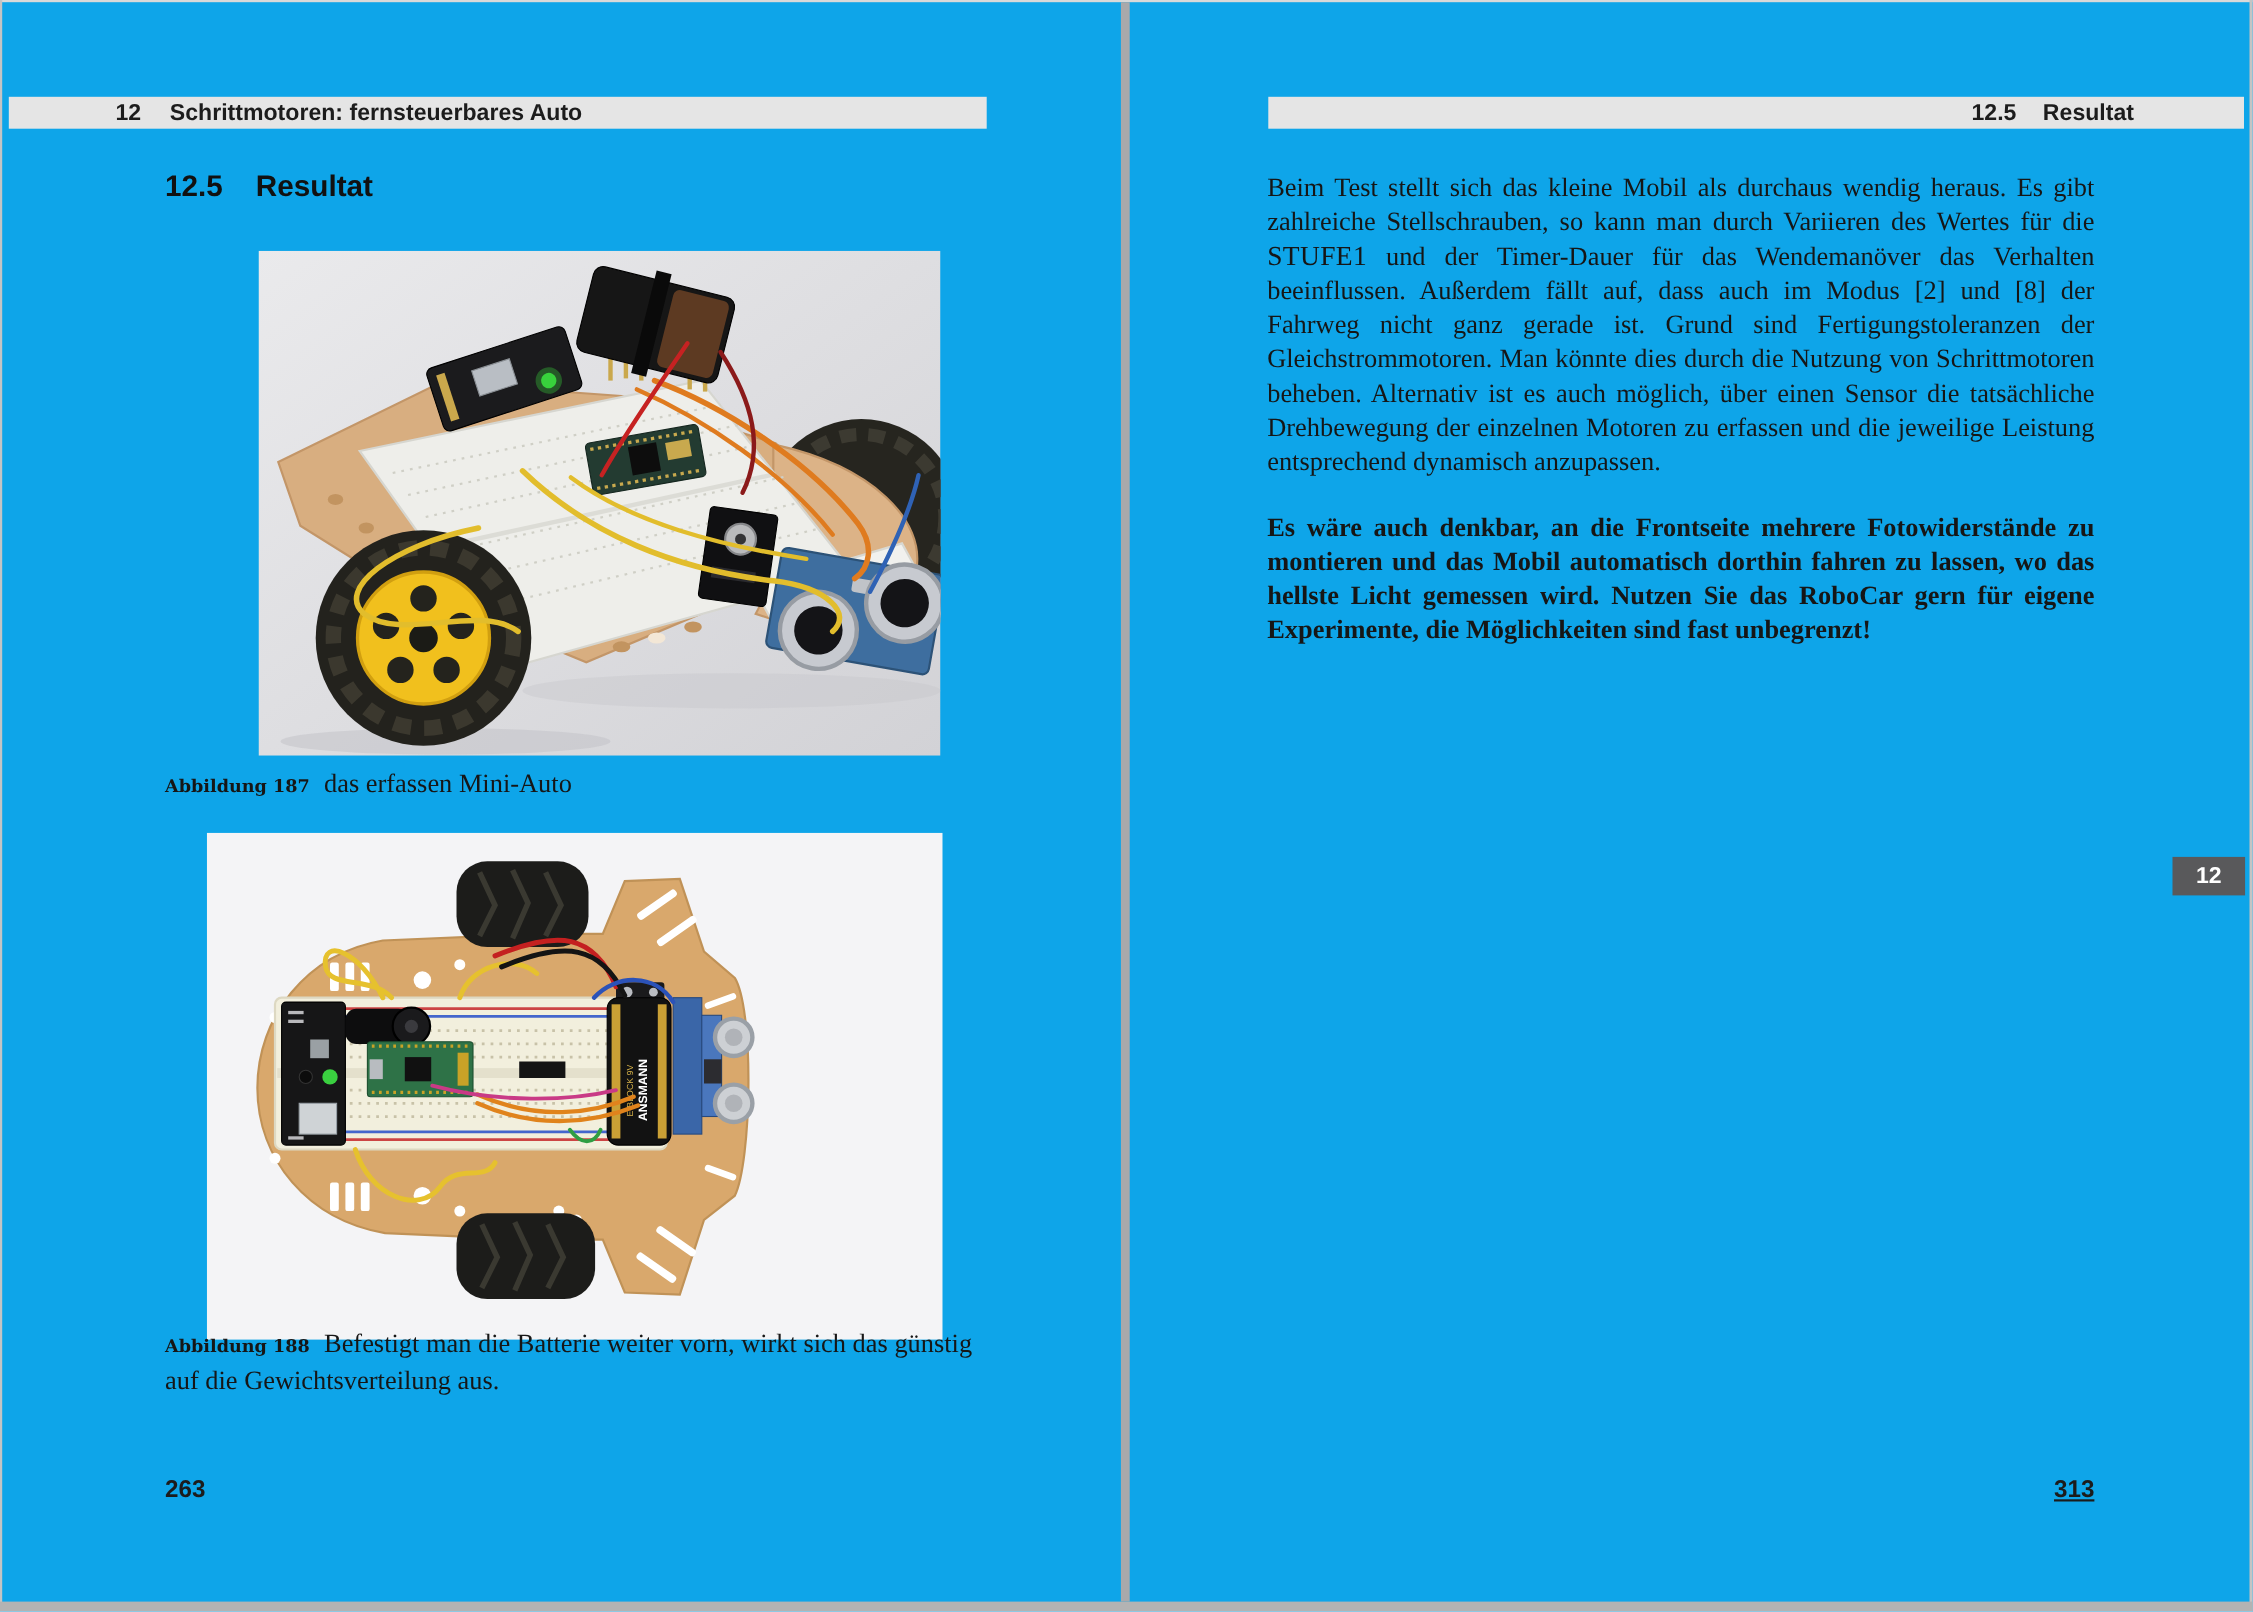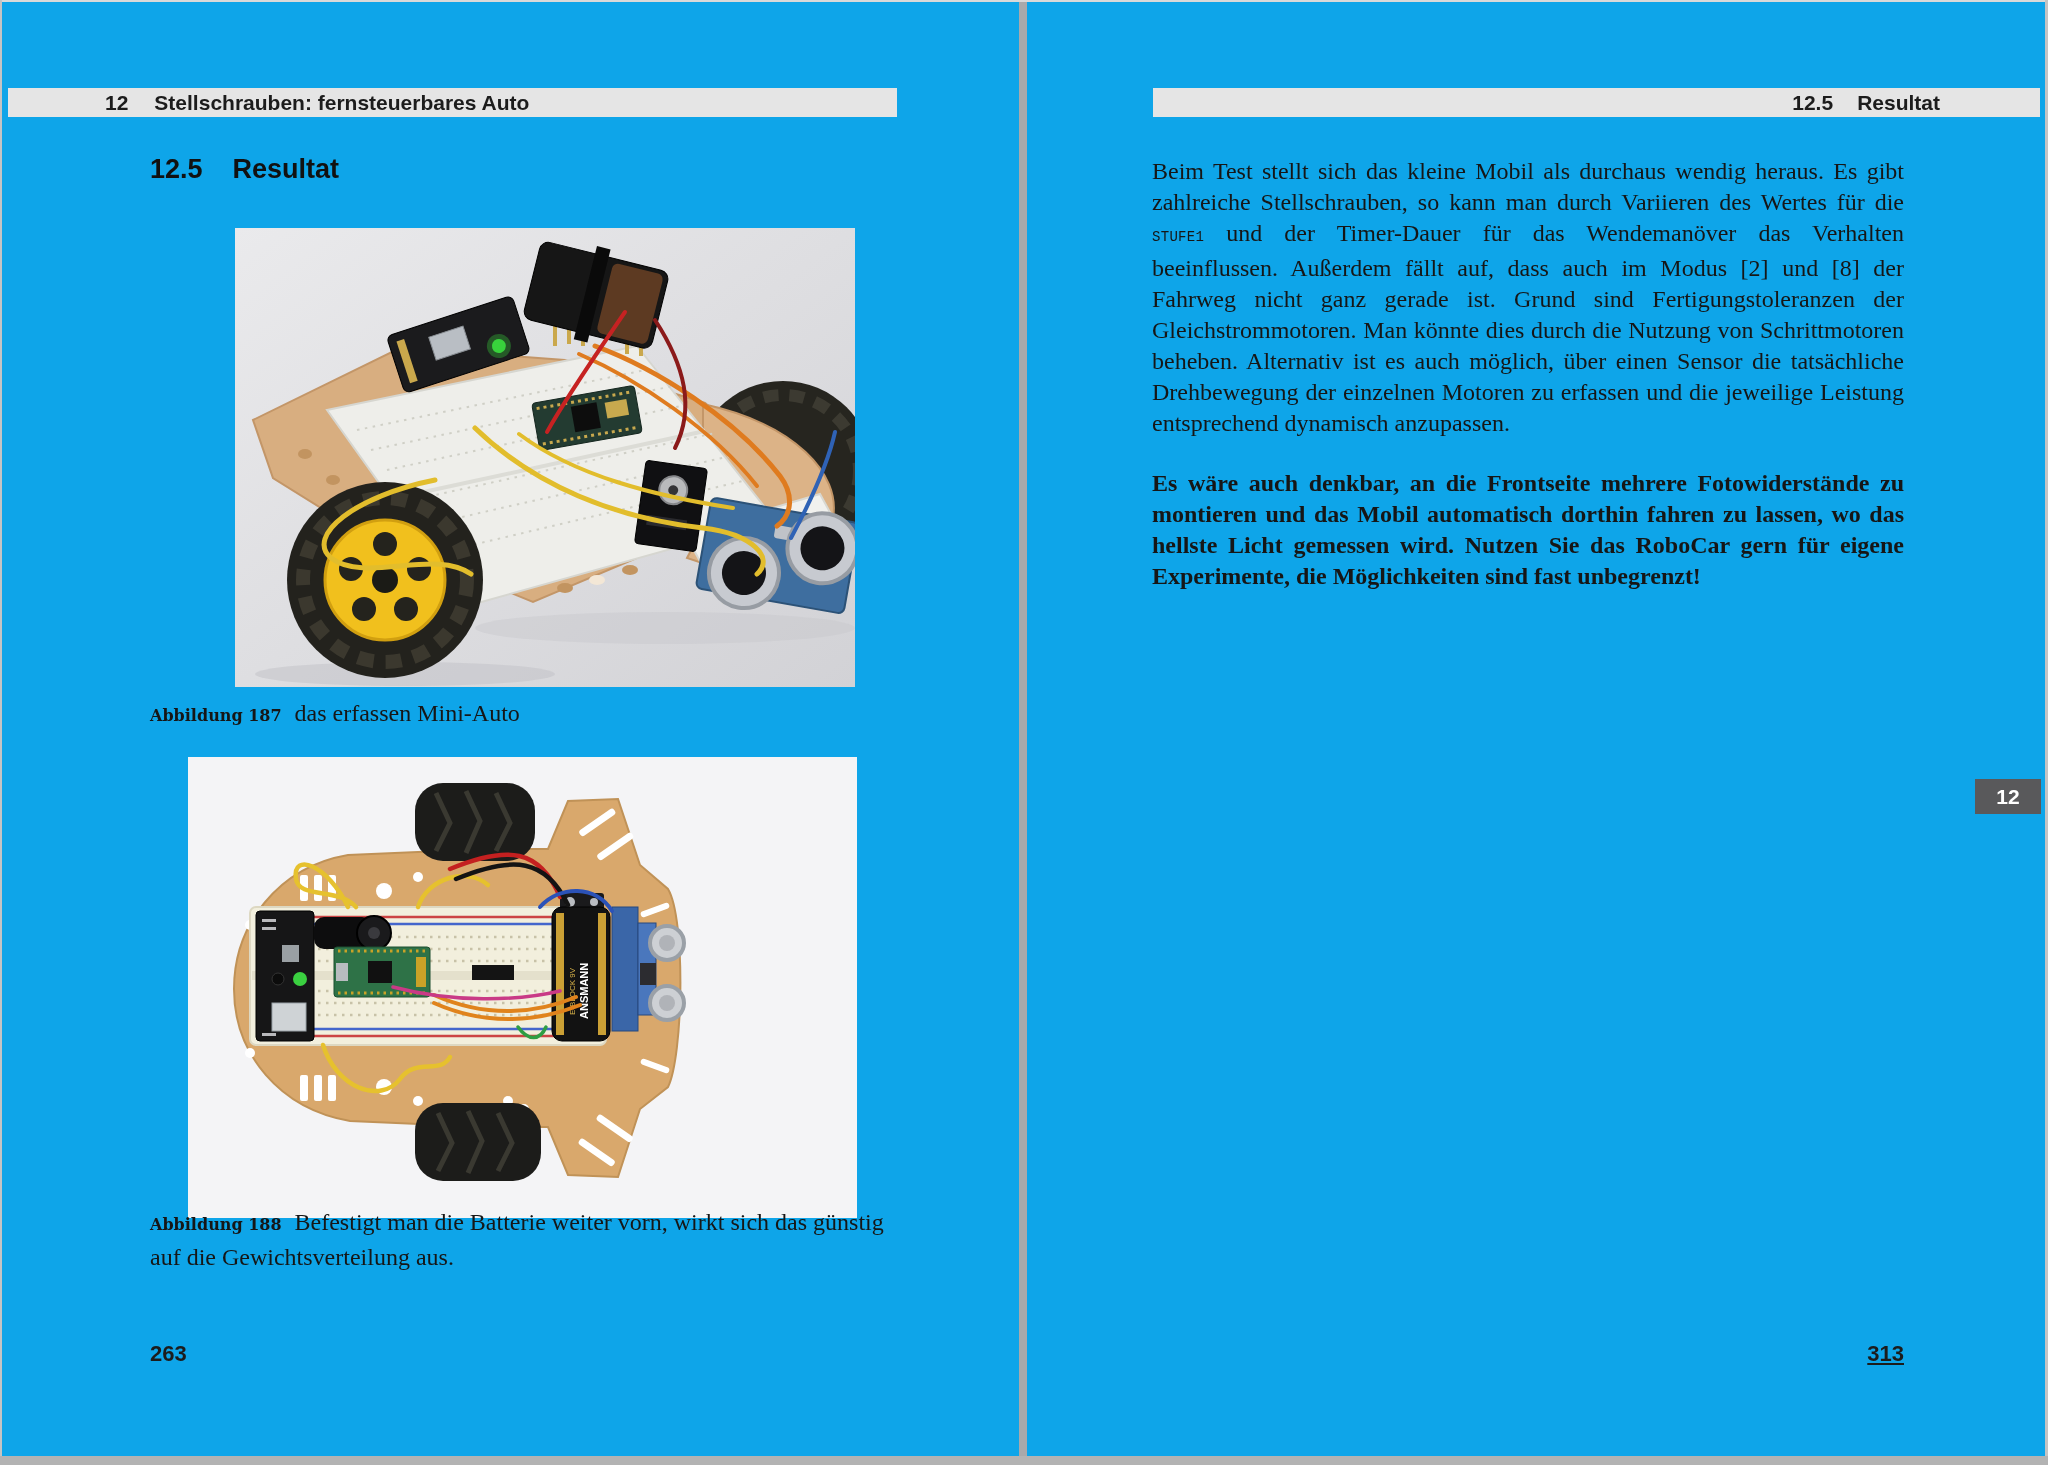--- a/index.html
+++ b/index.html
@@ -40,21 +40,21 @@
   .caption .cap-label{font-family:"DejaVu Serif",serif;font-weight:bold;font-size:16px;margin-right:13px;}
 
   .body-text{
     position:absolute;left:1152px;top:156px;width:752px;
     font-family:"Liberation Serif",serif;font-size:24px;line-height:31px;
     text-align:justify;color:#161616;
   }
   .body-text p{margin:0;}
   .body-text p + p{margin-top:29px;font-weight:bold;}
   .inline-code{
-    font-family:Liberation Mono, monospace;font-size:14px;letter-spacing:.3px;
+    font-family:Liberation Serif, serif;font-size:25px;letter-spacing:.3px;
   }
 
   .chapter-tab{
     position:absolute;left:1975px;top:779px;width:66px;height:35px;background:#59595b;
     color:#ffffff;font-weight:bold;font-size:21px;display:flex;align-items:center;justify-content:center;
   }
 
   .page-num{position:absolute;top:1341px;font-weight:bold;font-size:22px;color:#1c1c1c;}
   .page-num-left{left:150px;}
   .page-num-right{left:1152px;width:752px;text-align:right;text-decoration:underline;}
@@ -66,21 +66,21 @@
 
   <div class="edge edge-top"></div>
   <div class="edge edge-left"></div>
   <div class="edge edge-right"></div>
   <div class="edge edge-bottom"></div>
   <div class="divider"></div>
 
   <section>
     <header class="runhead runhead-left">
       <span>12</span>
-      <span>Stellschrauben: fernsteuerbares Auto</span>
+      <span>Schrittmotoren: fernsteuerbares Auto</span>
     </header>
 
     <h2 class="section-heading">
       <span>12.5</span>
       <span>Resultat</span>
     </h2>
 
     <figure class="figure fig-187">
       <svg width="620" height="459" viewBox="0 0 620 459" role="img">
         <defs>

